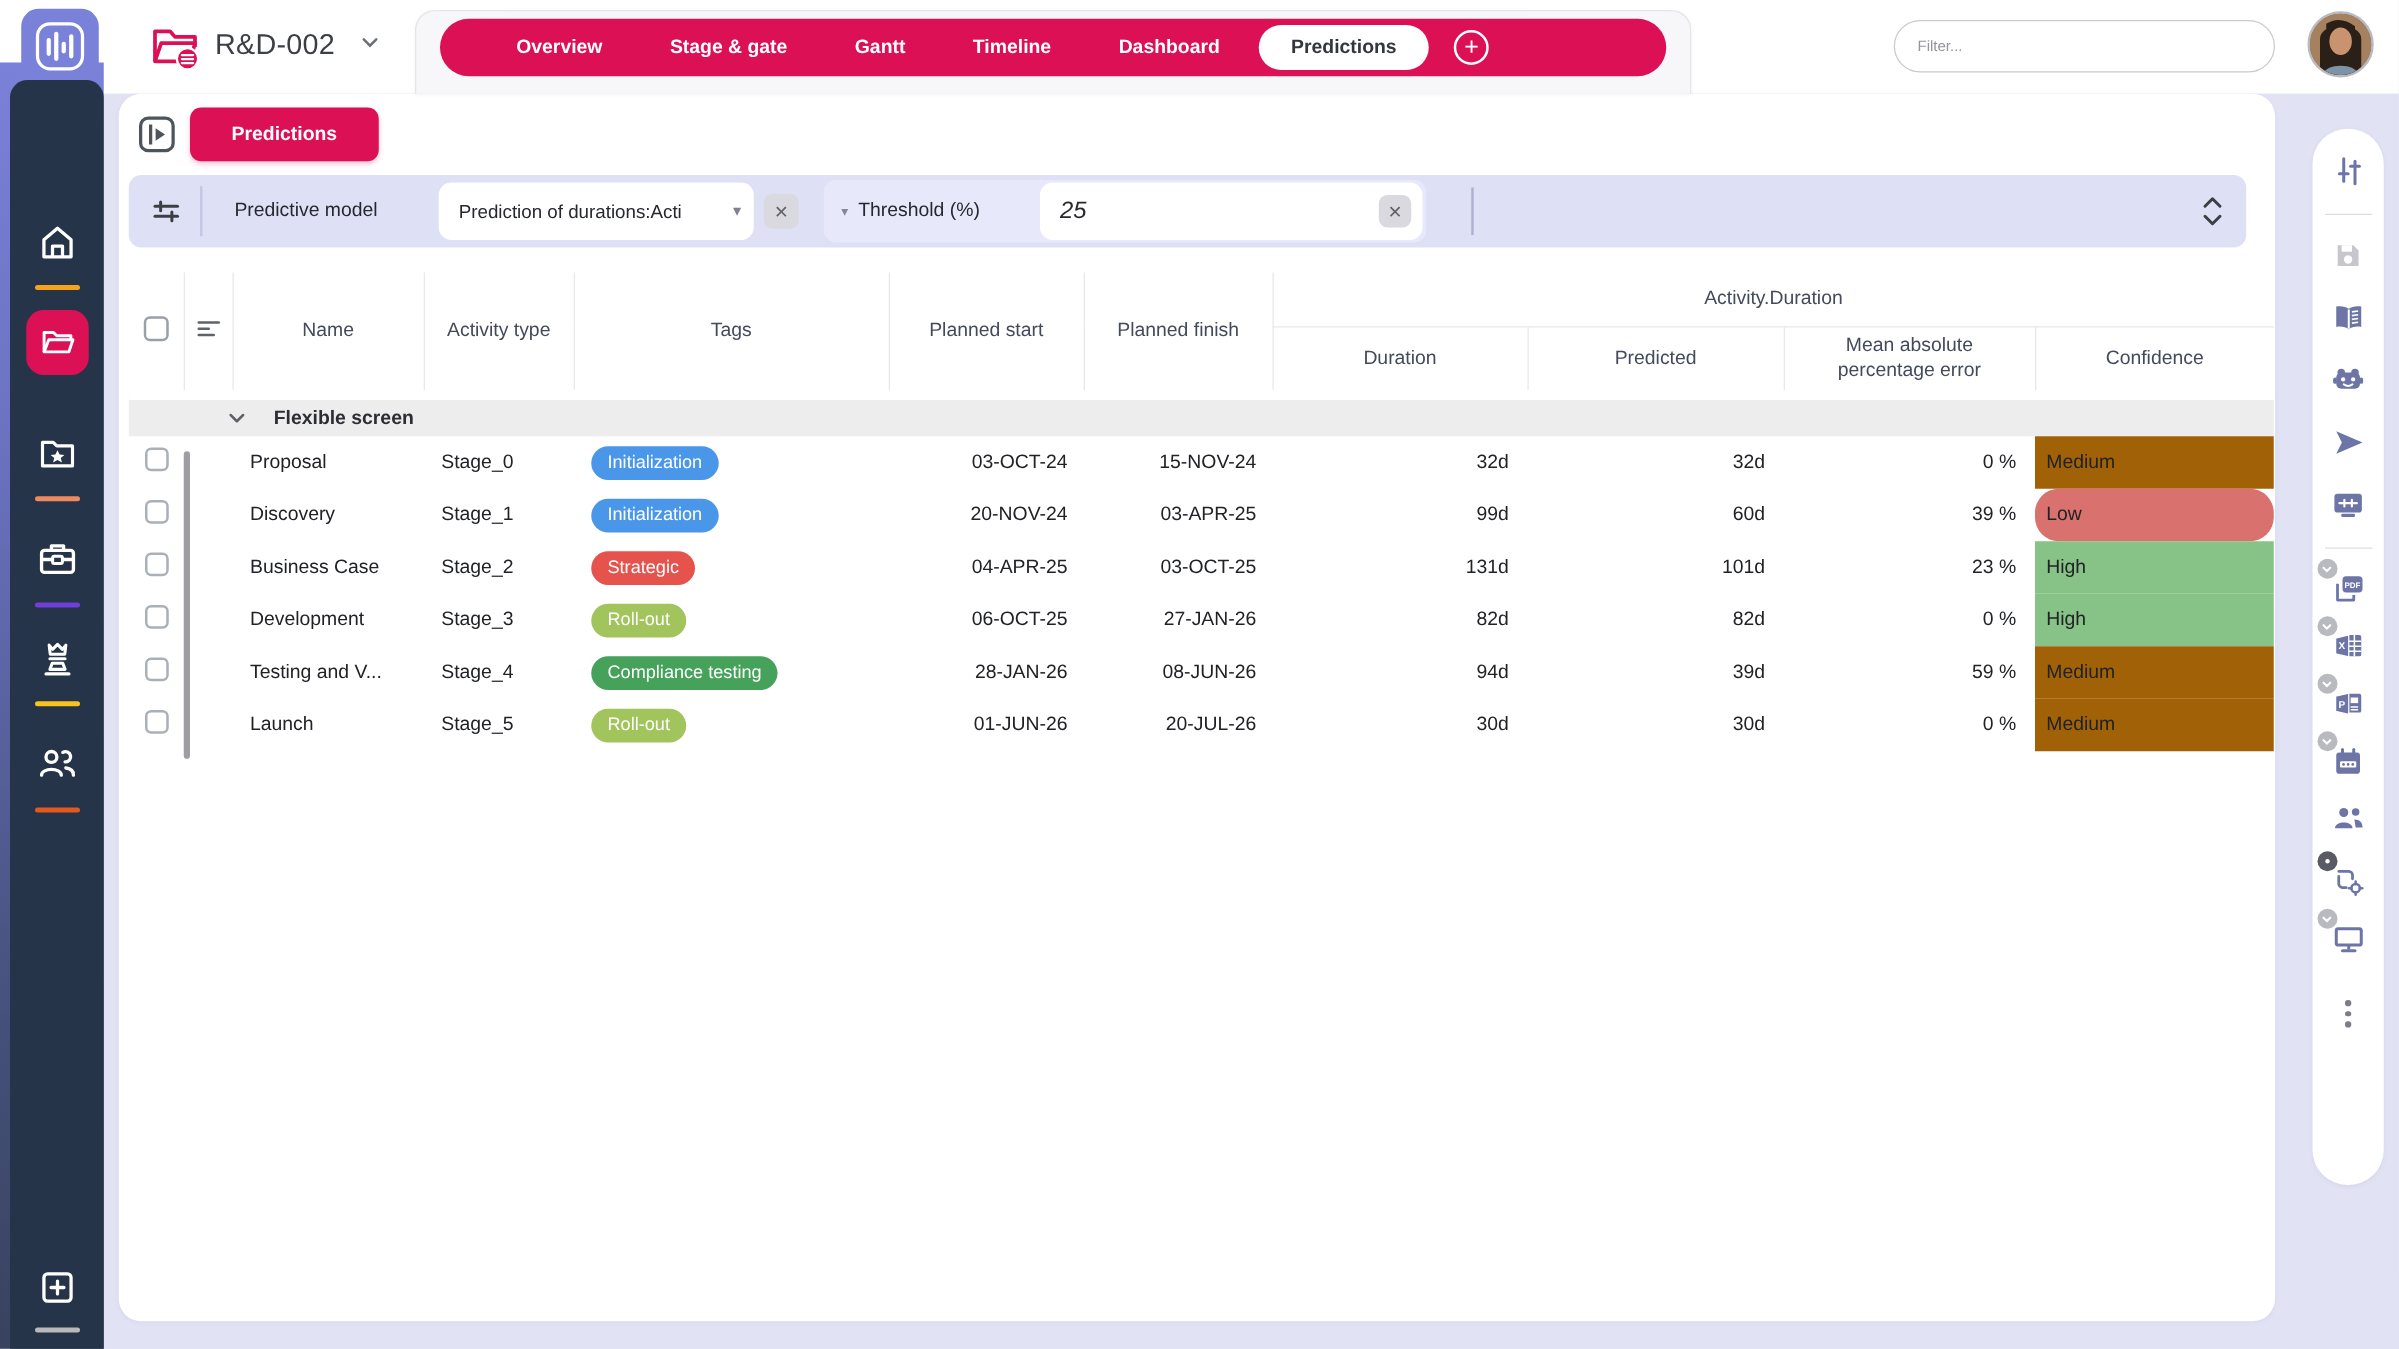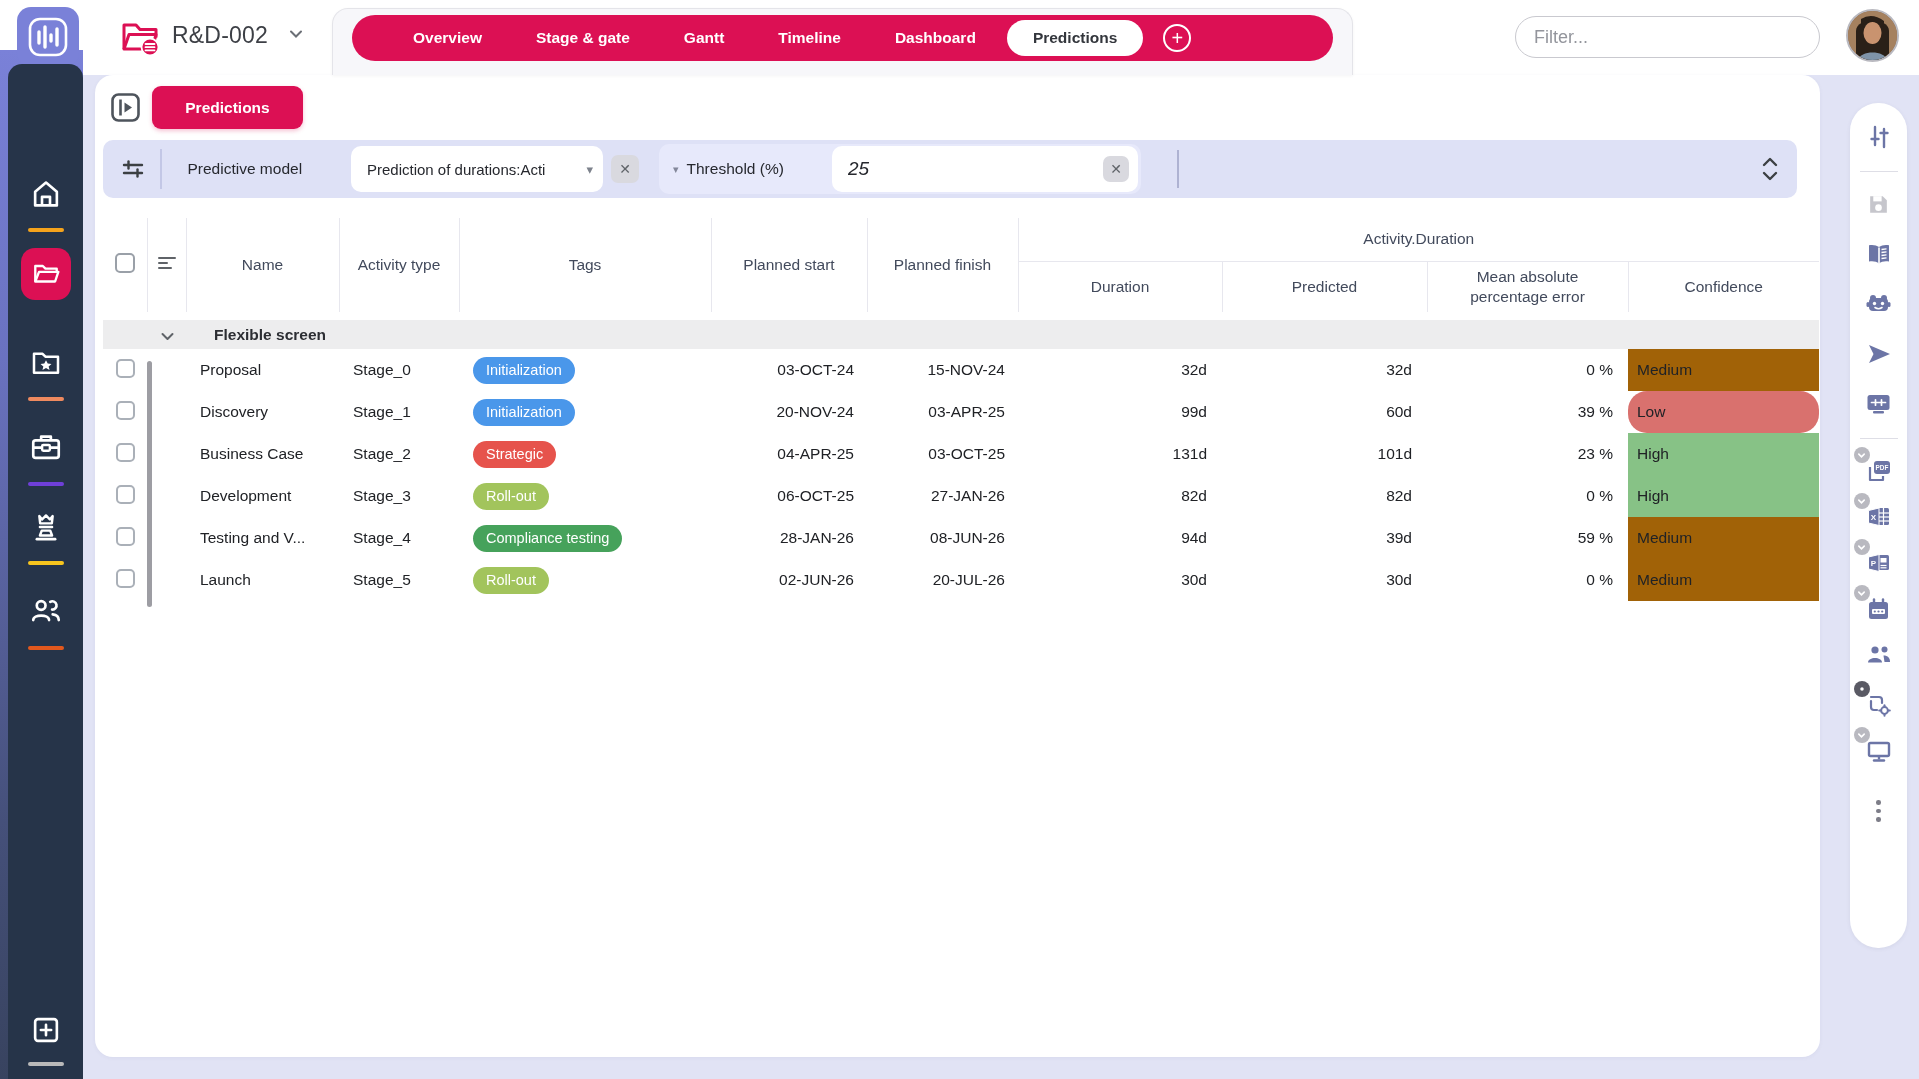--- a/index.html
+++ b/index.html
@@ -23,21 +23,21 @@
     box-shadow:0 1px 3px rgba(60,60,90,.06); }
   #nav-pill { left:352px; top:15px; width:981px; height:46px; border-radius:23px;
     background:#dc1054; display:flex; align-items:center; padding:0 14px 0 34px; gap:0; }
   .tab { color:#ffffff; font-size:15.5px; font-weight:600; padding:10px 27px; border-radius:19px;
     white-space:nowrap; cursor:pointer; }
   .tab.active { background:#ffffff; color:#33363c; padding:9px 26px; margin:0 4px; }
   #nav-add { width:28px; height:28px; border:2.5px solid #fff; border-radius:50%; margin-left:16px;
     display:flex; align-items:center; justify-content:center; color:#fff; font-size:20px; line-height:1; }
 
   #filter-input { left:1515px; top:16px; width:305px; height:42px; border-radius:21px;
-    border:1.5px solid #c9c9cf; background:#fff; font-size:18px; color:#3c3f45; padding:0 18px; outline:none; }
+    border:1.5px solid #c9c9cf; background:#fff; font-size:12px; color:#3c3f45; padding:0 18px; outline:none; }
   #filter-input::placeholder { color:#93959c; }
   #avatar { left:1846px; top:9px; width:53px; height:53px; border-radius:50%; overflow:hidden;
     border:2px solid #b9b9c0; background:#8a6a52; }
 
   
   #sidebar { left:8px; top:64px; width:75px; height:1015px; background:#263449;
     border-radius:14px 14px 0 0; }
   .side-item { position:absolute; left:0; width:75px; display:flex; justify-content:center; }
   .underline { position:absolute; left:20px; width:36px; height:4px; border-radius:2px; }
   #side-active { position:absolute; left:13px; top:184px; width:50px; height:52px;
@@ -81,21 +81,21 @@
   .grid thead th { font-weight:400; font-size:15.5px; color:#424a5c; background:#fff; }
   .grid .hr1 th { height:43px; }
   .grid .hr2 th { height:55px; }
   th.bR { border-right:1px solid #e7e7ee; }
   .grid thead { border-bottom:1px solid #e7e7ee; }
   th.grp { border-bottom:1px solid #e7e7ee; }
   .mape-h { line-height:1.25; padding:0 20px; }
 
   .grid td { height:42px; font-size:15.5px; color:#202226; vertical-align:middle; }
   tr.section-row td { height:33px; background:#ededee; border-top:8px solid #ffffff; }
-  .sec-inner { display:flex; align-items:flex-end; gap:39px; padding-left:57px; }
+  .sec-inner { display:flex; align-items:center; gap:22px; padding-left:79px; }
   .sec-label { font-weight:700; font-size:15.5px; color:#2c2e33; }
   .c-sel { text-align:center; }
   .cbx { display:inline-block; width:19px; height:19px; border:2px solid #aab0b8;
     border-radius:5px; background:#fff; cursor:pointer; }
   .cbx.hdr { width:20px; height:20px; border-color:#9aa0a8; }
   .c-name { padding-left:14px; }
   .c-type { padding-left:14px; }
   .c-tags { padding-left:14px; }
   .c-date { text-align:right; padding-right:13px; }
   .c-num  { text-align:right; padding-right:15px;margin-top:20px; }
@@ -416,21 +416,21 @@
         <td class="c-num">39d</td>
         <td class="c-num">59 %</td>
         <td class="c-conf" data-level="Medium">Medium</td>
       </tr>
       <tr>
         <td class="c-sel"><span class="cbx"></span></td>
           <td></td>
         <td class="c-name">Launch</td>
         <td class="c-type">Stage_5</td>
         <td class="c-tags"><span class="tag" data-tag="Roll-out">Roll-out</span></td>
-        <td class="c-date">02-JUN-26</td>
+        <td class="c-date">01-JUN-26</td>
         <td class="c-date">20-JUL-26</td>
         <td class="c-num">30d</td>
         <td class="c-num">30d</td>
         <td class="c-num">0 %</td>
         <td class="c-conf" data-level="Medium">Medium</td>
       </tr>
     </tbody>
   </table>
 </div>
 <div id="scroll-thumb" class="abs"></div>

